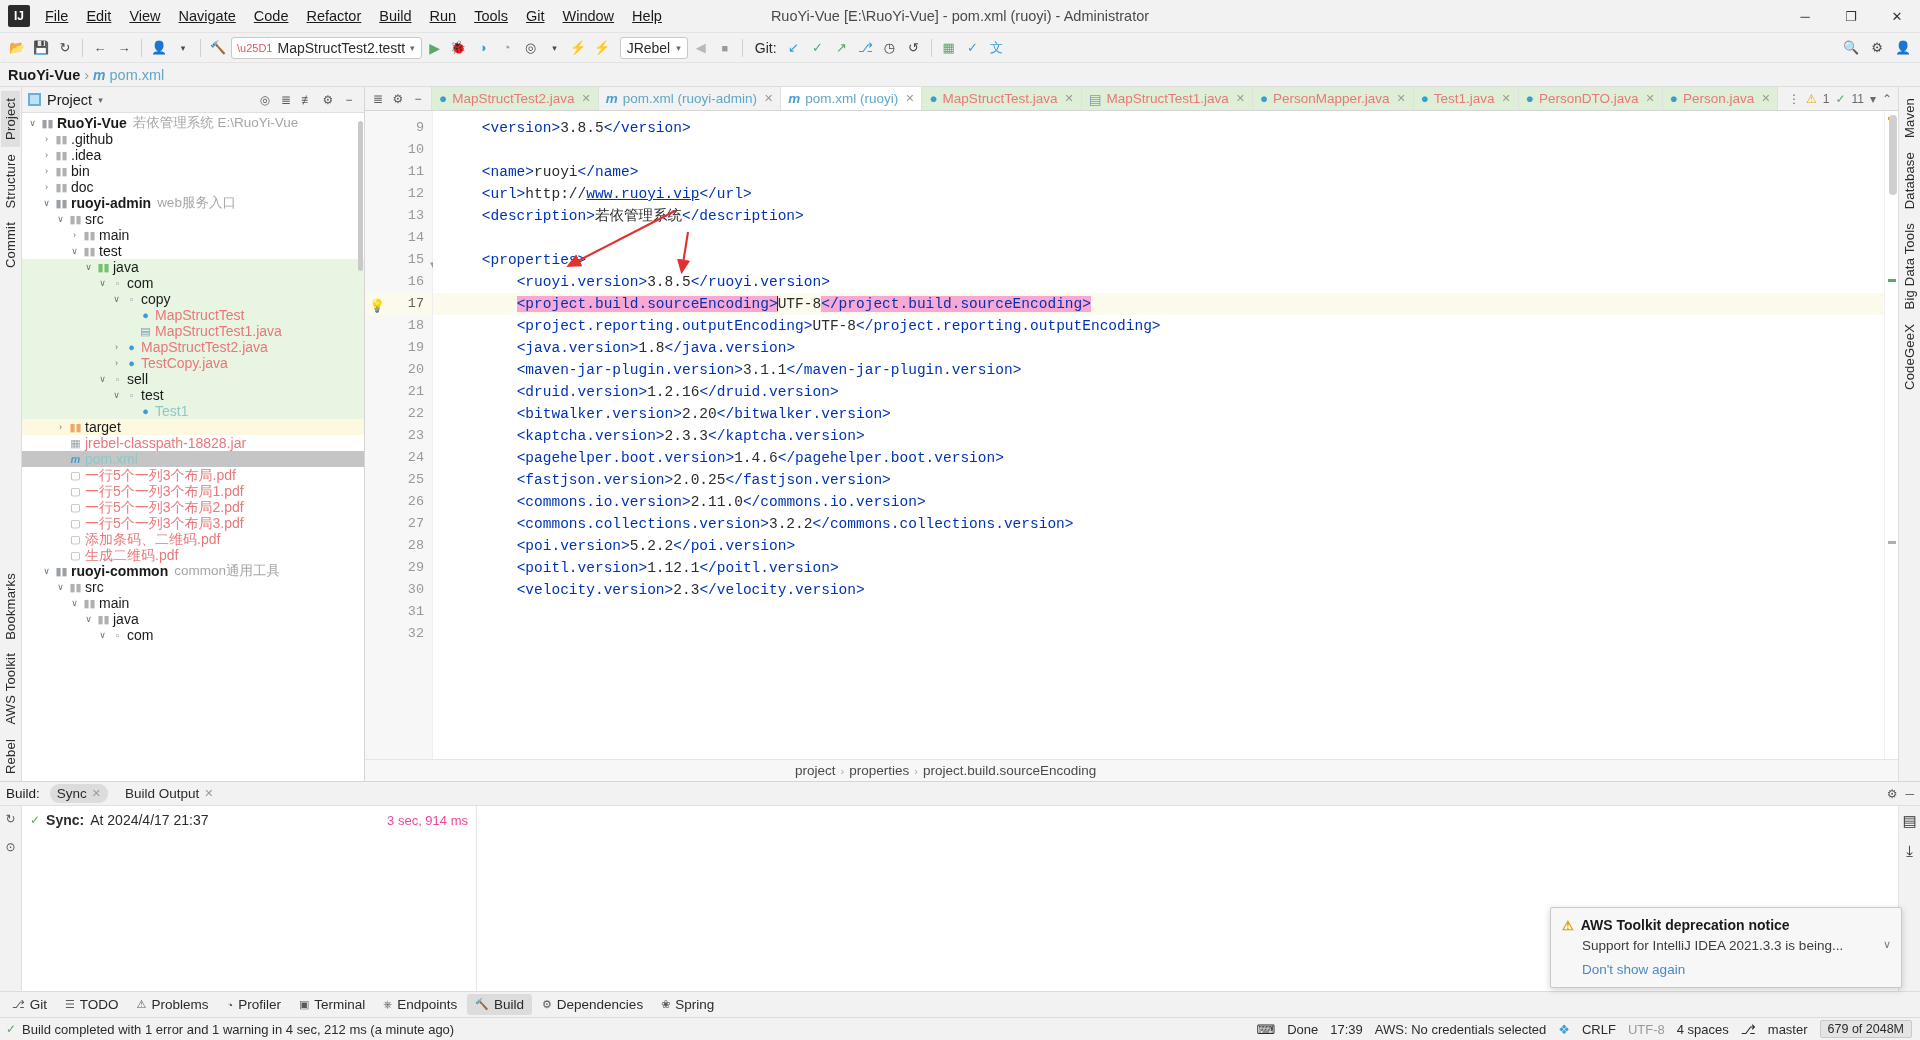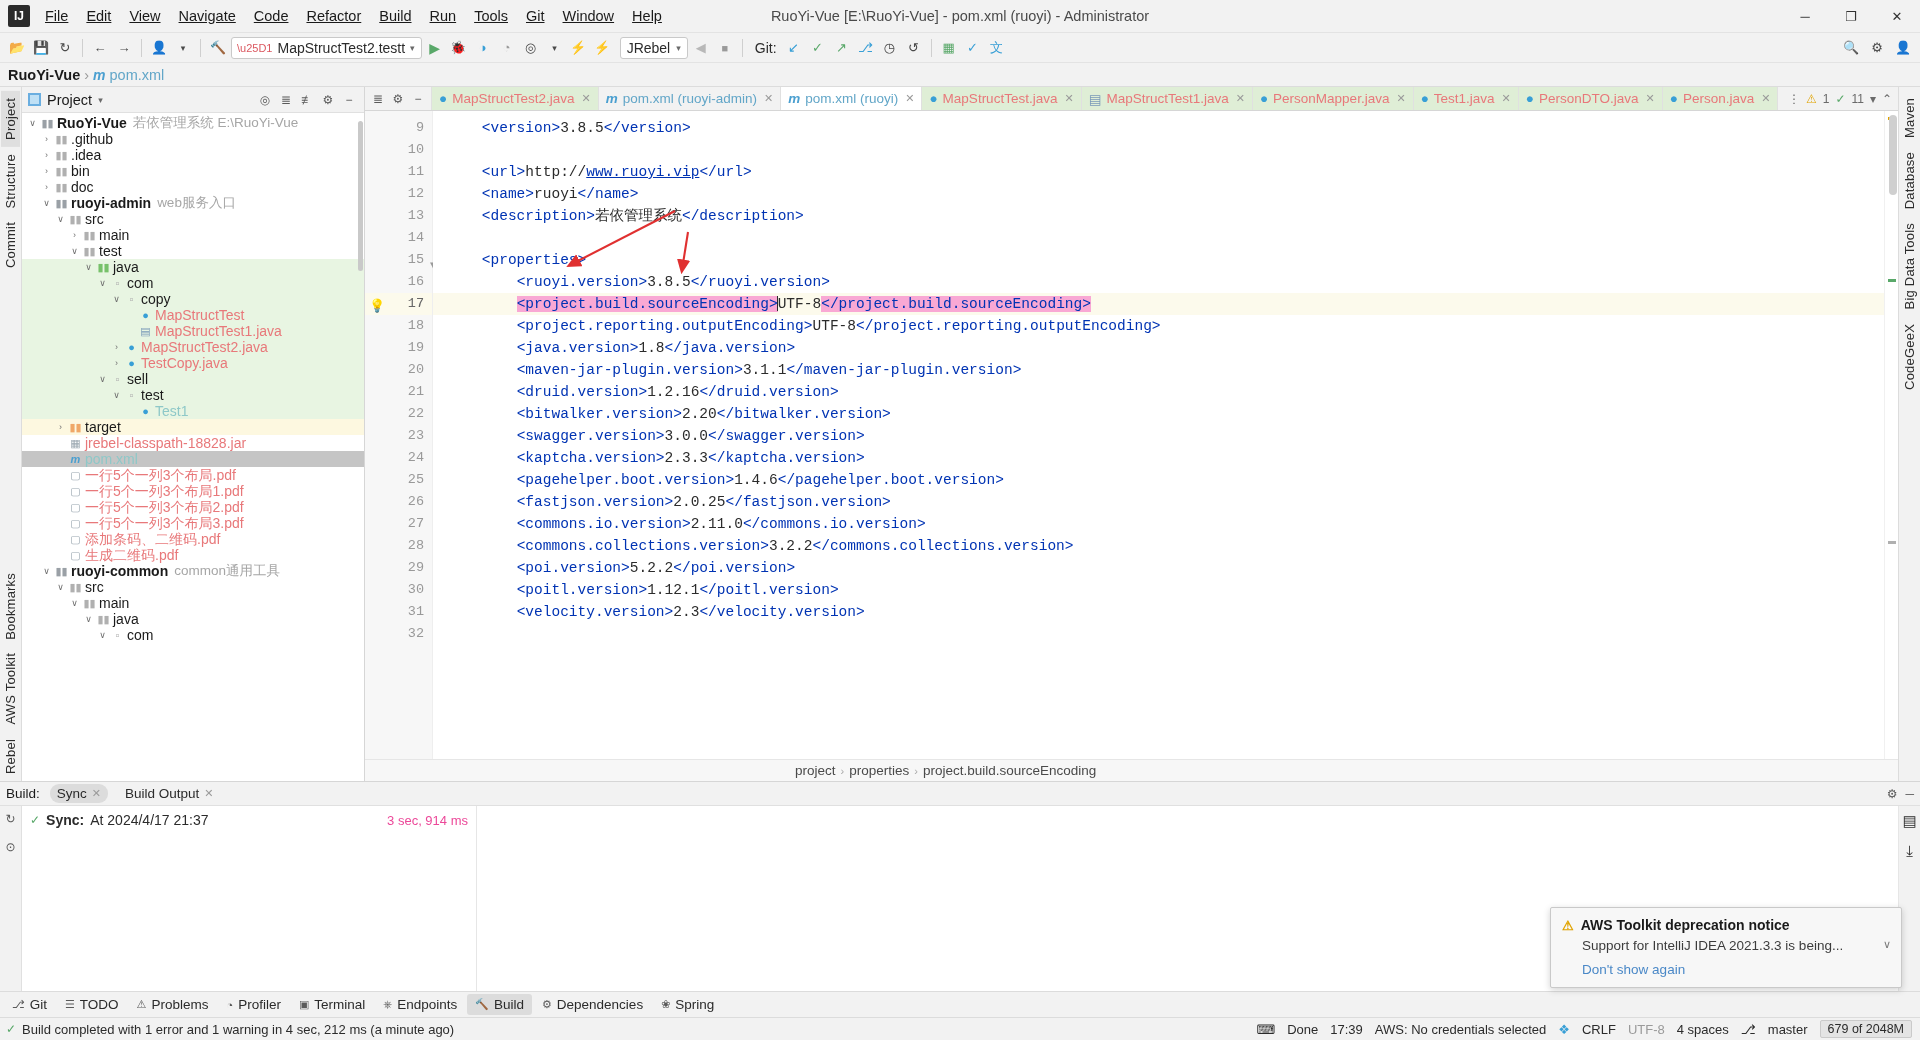--- a/index.html
+++ b/index.html
@@ -649,33 +649,32 @@
             <div class="gln">27</div>
             <div class="gln">28</div>
             <div class="gln">29</div>
             <div class="gln">30</div>
             <div class="gln">31</div>
             <div class="gln">32</div>
           </div>
         <div class="code" id="code">
             <div class="cl">    <span class="tag">&lt;version&gt;</span><span class="txt">3.8.5</span><span class="tag">&lt;/version&gt;</span></div>
             <div class="cl"></div>
+            <div class="cl">    <span class="tag">&lt;name&gt;</span><span class="txt">ruoyi</span><span class="tag">&lt;/name&gt;</span></div>
             <div class="cl">    <span class="tag">&lt;url&gt;</span><span class="txt">http://</span><span class="lnk">www.ruoyi.vip</span><span class="tag">&lt;/url&gt;</span></div>
-            <div class="cl">    <span class="tag">&lt;name&gt;</span><span class="txt">ruoyi</span><span class="tag">&lt;/name&gt;</span></div>
             <div class="cl">    <span class="tag">&lt;description&gt;</span><span class="txt">若依管理系统</span><span class="tag">&lt;/description&gt;</span></div>
             <div class="cl"></div>
             <div class="cl">    <span class="tag">&lt;properties&gt;</span></div>
             <div class="cl">        <span class="tag">&lt;ruoyi.version&gt;</span><span class="txt">3.8.5</span><span class="tag">&lt;/ruoyi.version&gt;</span></div>
             <div class="cl cur">        <span class="tag hl">&lt;project.build.sourceEncoding&gt;</span><span class="caret"></span><span class="txt">UTF-8</span><span class="tag hl">&lt;/project.build.sourceEncoding&gt;</span></div>
             <div class="cl">        <span class="tag">&lt;project.reporting.outputEncoding&gt;</span><span class="txt">UTF-8</span><span class="tag">&lt;/project.reporting.outputEncoding&gt;</span></div>
             <div class="cl">        <span class="tag">&lt;java.version&gt;</span><span class="txt">1.8</span><span class="tag">&lt;/java.version&gt;</span></div>
             <div class="cl">        <span class="tag">&lt;maven-jar-plugin.version&gt;</span><span class="txt">3.1.1</span><span class="tag">&lt;/maven-jar-plugin.version&gt;</span></div>
             <div class="cl">        <span class="tag">&lt;druid.version&gt;</span><span class="txt">1.2.16</span><span class="tag">&lt;/druid.version&gt;</span></div>
             <div class="cl">        <span class="tag">&lt;bitwalker.version&gt;</span><span class="txt">2.20</span><span class="tag">&lt;/bitwalker.version&gt;</span></div>
-            <div class="cl">        <span class="tag">&lt;swagger.version&gt;</span><span class="txt">3.0.0</span><span class="tag">&lt;/swagger.version&gt;</span></div>
             <div class="cl">        <span class="tag">&lt;kaptcha.version&gt;</span><span class="txt">2.3.3</span><span class="tag">&lt;/kaptcha.version&gt;</span></div>
             <div class="cl">        <span class="tag">&lt;pagehelper.boot.version&gt;</span><span class="txt">1.4.6</span><span class="tag">&lt;/pagehelper.boot.version&gt;</span></div>
             <div class="cl">        <span class="tag">&lt;fastjson.version&gt;</span><span class="txt">2.0.25</span><span class="tag">&lt;/fastjson.version&gt;</span></div>
             <div class="cl">        <span class="tag">&lt;commons.io.version&gt;</span><span class="txt">2.11.0</span><span class="tag">&lt;/commons.io.version&gt;</span></div>
             <div class="cl">        <span class="tag">&lt;commons.collections.version&gt;</span><span class="txt">3.2.2</span><span class="tag">&lt;/commons.collections.version&gt;</span></div>
             <div class="cl">        <span class="tag">&lt;poi.version&gt;</span><span class="txt">5.2.2</span><span class="tag">&lt;/poi.version&gt;</span></div>
             <div class="cl">        <span class="tag">&lt;poitl.version&gt;</span><span class="txt">1.12.1</span><span class="tag">&lt;/poitl.version&gt;</span></div>
             <div class="cl">        <span class="tag">&lt;velocity.version&gt;</span><span class="txt">2.3</span><span class="tag">&lt;/velocity.version&gt;</span></div>
           </div>
         <div class="right-gutter">

